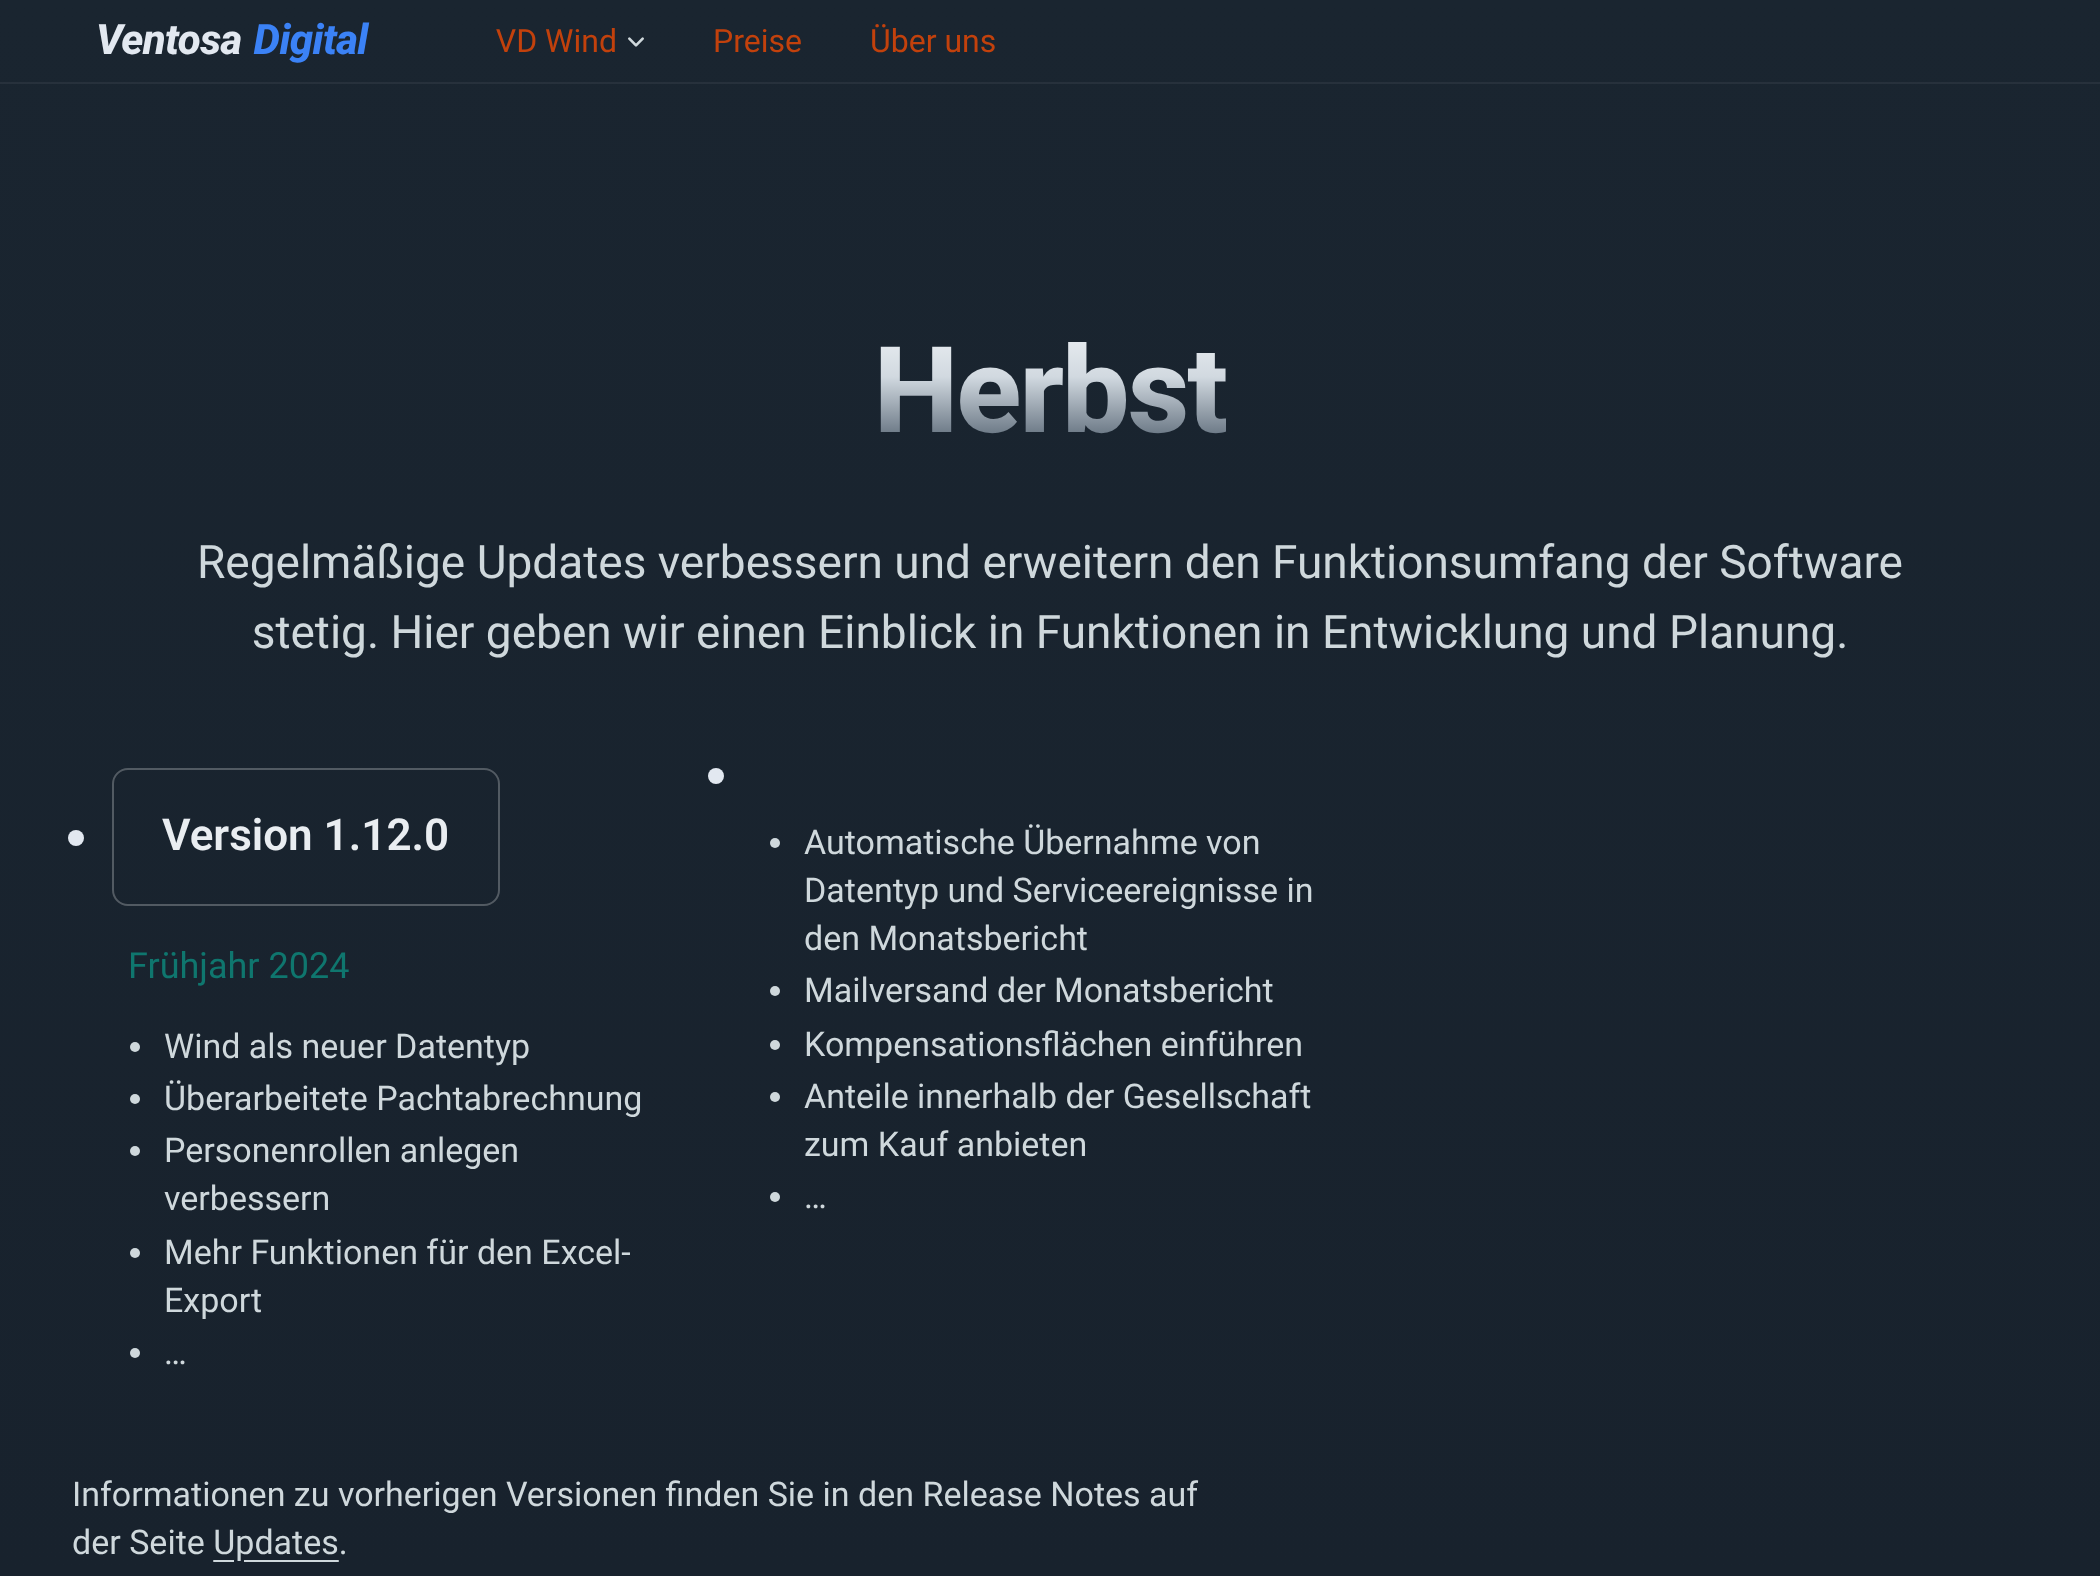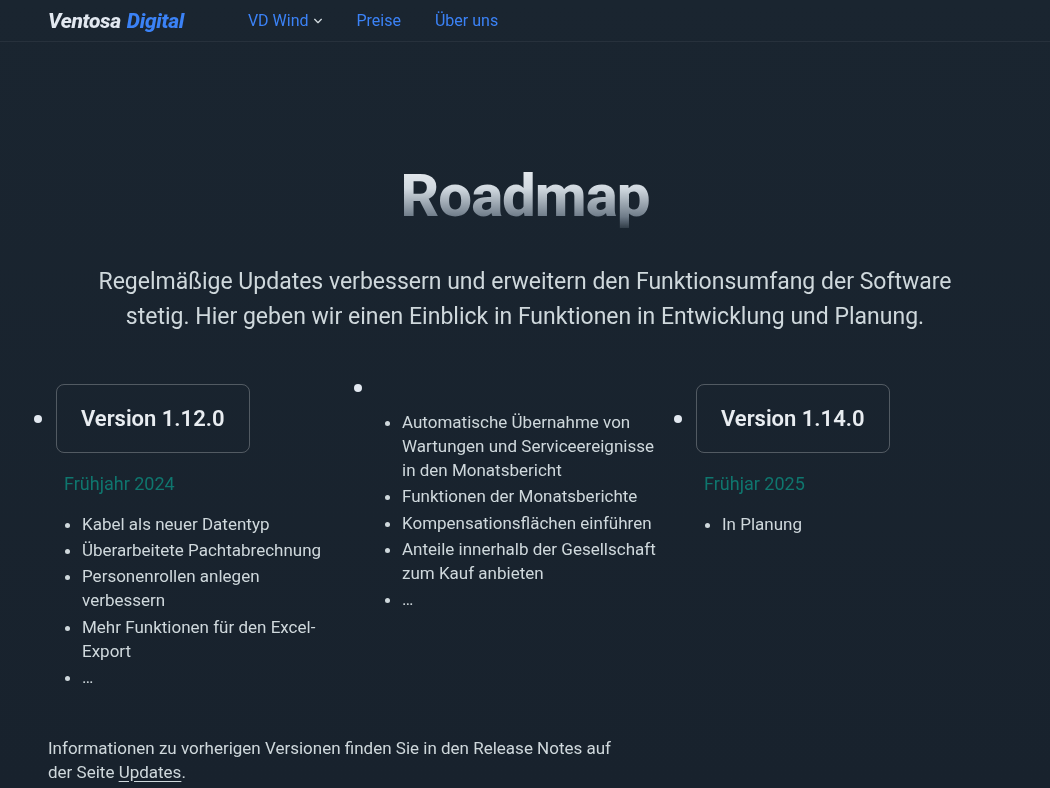--- a/index.html
+++ b/index.html
@@ -44,21 +44,21 @@
       color: #3b82f6;
     }
 
     .nav {
       display: flex;
       gap: 34px;
       margin-left: 64px;
     }
 
     .nav-item {
-      color: #3b82f6;
+      color: #c2410c;
       font-size: 16px;
       font-weight: 400;
       display: flex;
       align-items: center;
       gap: 4px;
       cursor: pointer;
     }
 
     .chevron-down {
       width: 10px;
@@ -158,21 +158,21 @@
     .feature-list li {
       font-size: 17px;
       line-height: 1.42;
       margin-bottom: 2px;
       padding-right: 14px;
     }
 
     
     .footer-note {
       position: absolute;
-      left: 48px;
+      left: 36px;
       bottom: 4px;
       font-size: 17px;
       line-height: 1.42;
       color: #cfd8dc;
       max-width: 580px;
     }
 
     .footer-note .link {
       text-decoration: underline;
       text-underline-offset: 3px;
@@ -199,66 +199,54 @@
     <div class="nav-item">
       <span>Preise</span>
     </div>
     <div class="nav-item">
       <span>Über uns</span>
     </div>
   </nav>
 </div>
 
 <div class="hero">
-  <div class="hero-title">Roadmap</div>
+  <div class="hero-title">Herbst</div>
   <div class="hero-subtitle">Regelmäßige Updates verbessern und erweitern den Funktionsumfang der Software stetig. Hier geben wir einen Einblick in Funktionen in Entwicklung und Planung.</div>
 </div>
 
 <div class="roadmap">
 
   <div class="roadmap-col">
     <div class="version-marker">
       <span class="dot"></span>
       <span class="version-box">
         <span class="version-label">Version 1.12.0</span>
       </span>
     </div>
     <div class="version-date">Frühjahr 2024</div>
     <ul class="feature-list">
-      <li>Kabel als neuer Datentyp</li>
+      <li>Wind als neuer Datentyp</li>
       <li>Überarbeitete Pachtabrechnung</li>
       <li>Personenrollen anlegen verbessern</li>
       <li>Mehr Funktionen für den Excel-Export</li>
       <li>…</li>
     </ul>
   </div>
 
   <div class="roadmap-col">
     <div class="version-marker">
       <span class="dot"></span>
     </div>
     <ul class="feature-list">
-      <li>Automatische Übernahme von Wartungen und Serviceereignisse in den Monatsbericht</li>
-      <li>Funktionen der Monatsberichte</li>
+      <li>Automatische Übernahme von Datentyp und Serviceereignisse in den Monatsbericht</li>
+      <li>Mailversand der Monatsbericht</li>
       <li>Kompensationsflächen einführen</li>
       <li>Anteile innerhalb der Gesellschaft zum Kauf anbieten</li>
       <li>…</li>
     </ul>
   </div>
 
-  <div class="roadmap-col">
-    <div class="version-marker">
-      <span class="dot"></span>
-      <span class="version-box">
-        <span class="version-label">Version 1.14.0</span>
-      </span>
-    </div>
-    <div class="version-date">Frühjar 2025</div>
-    <ul class="feature-list">
-      <li>In Planung</li>
-    </ul>
-  </div>
 
 </div>
 
 <div class="footer-note">
   <span>Informationen zu vorherigen Versionen finden Sie in den Release Notes auf der Seite </span><span class="link">Updates</span><span>.</span>
 </div>
 
 </body></html>

